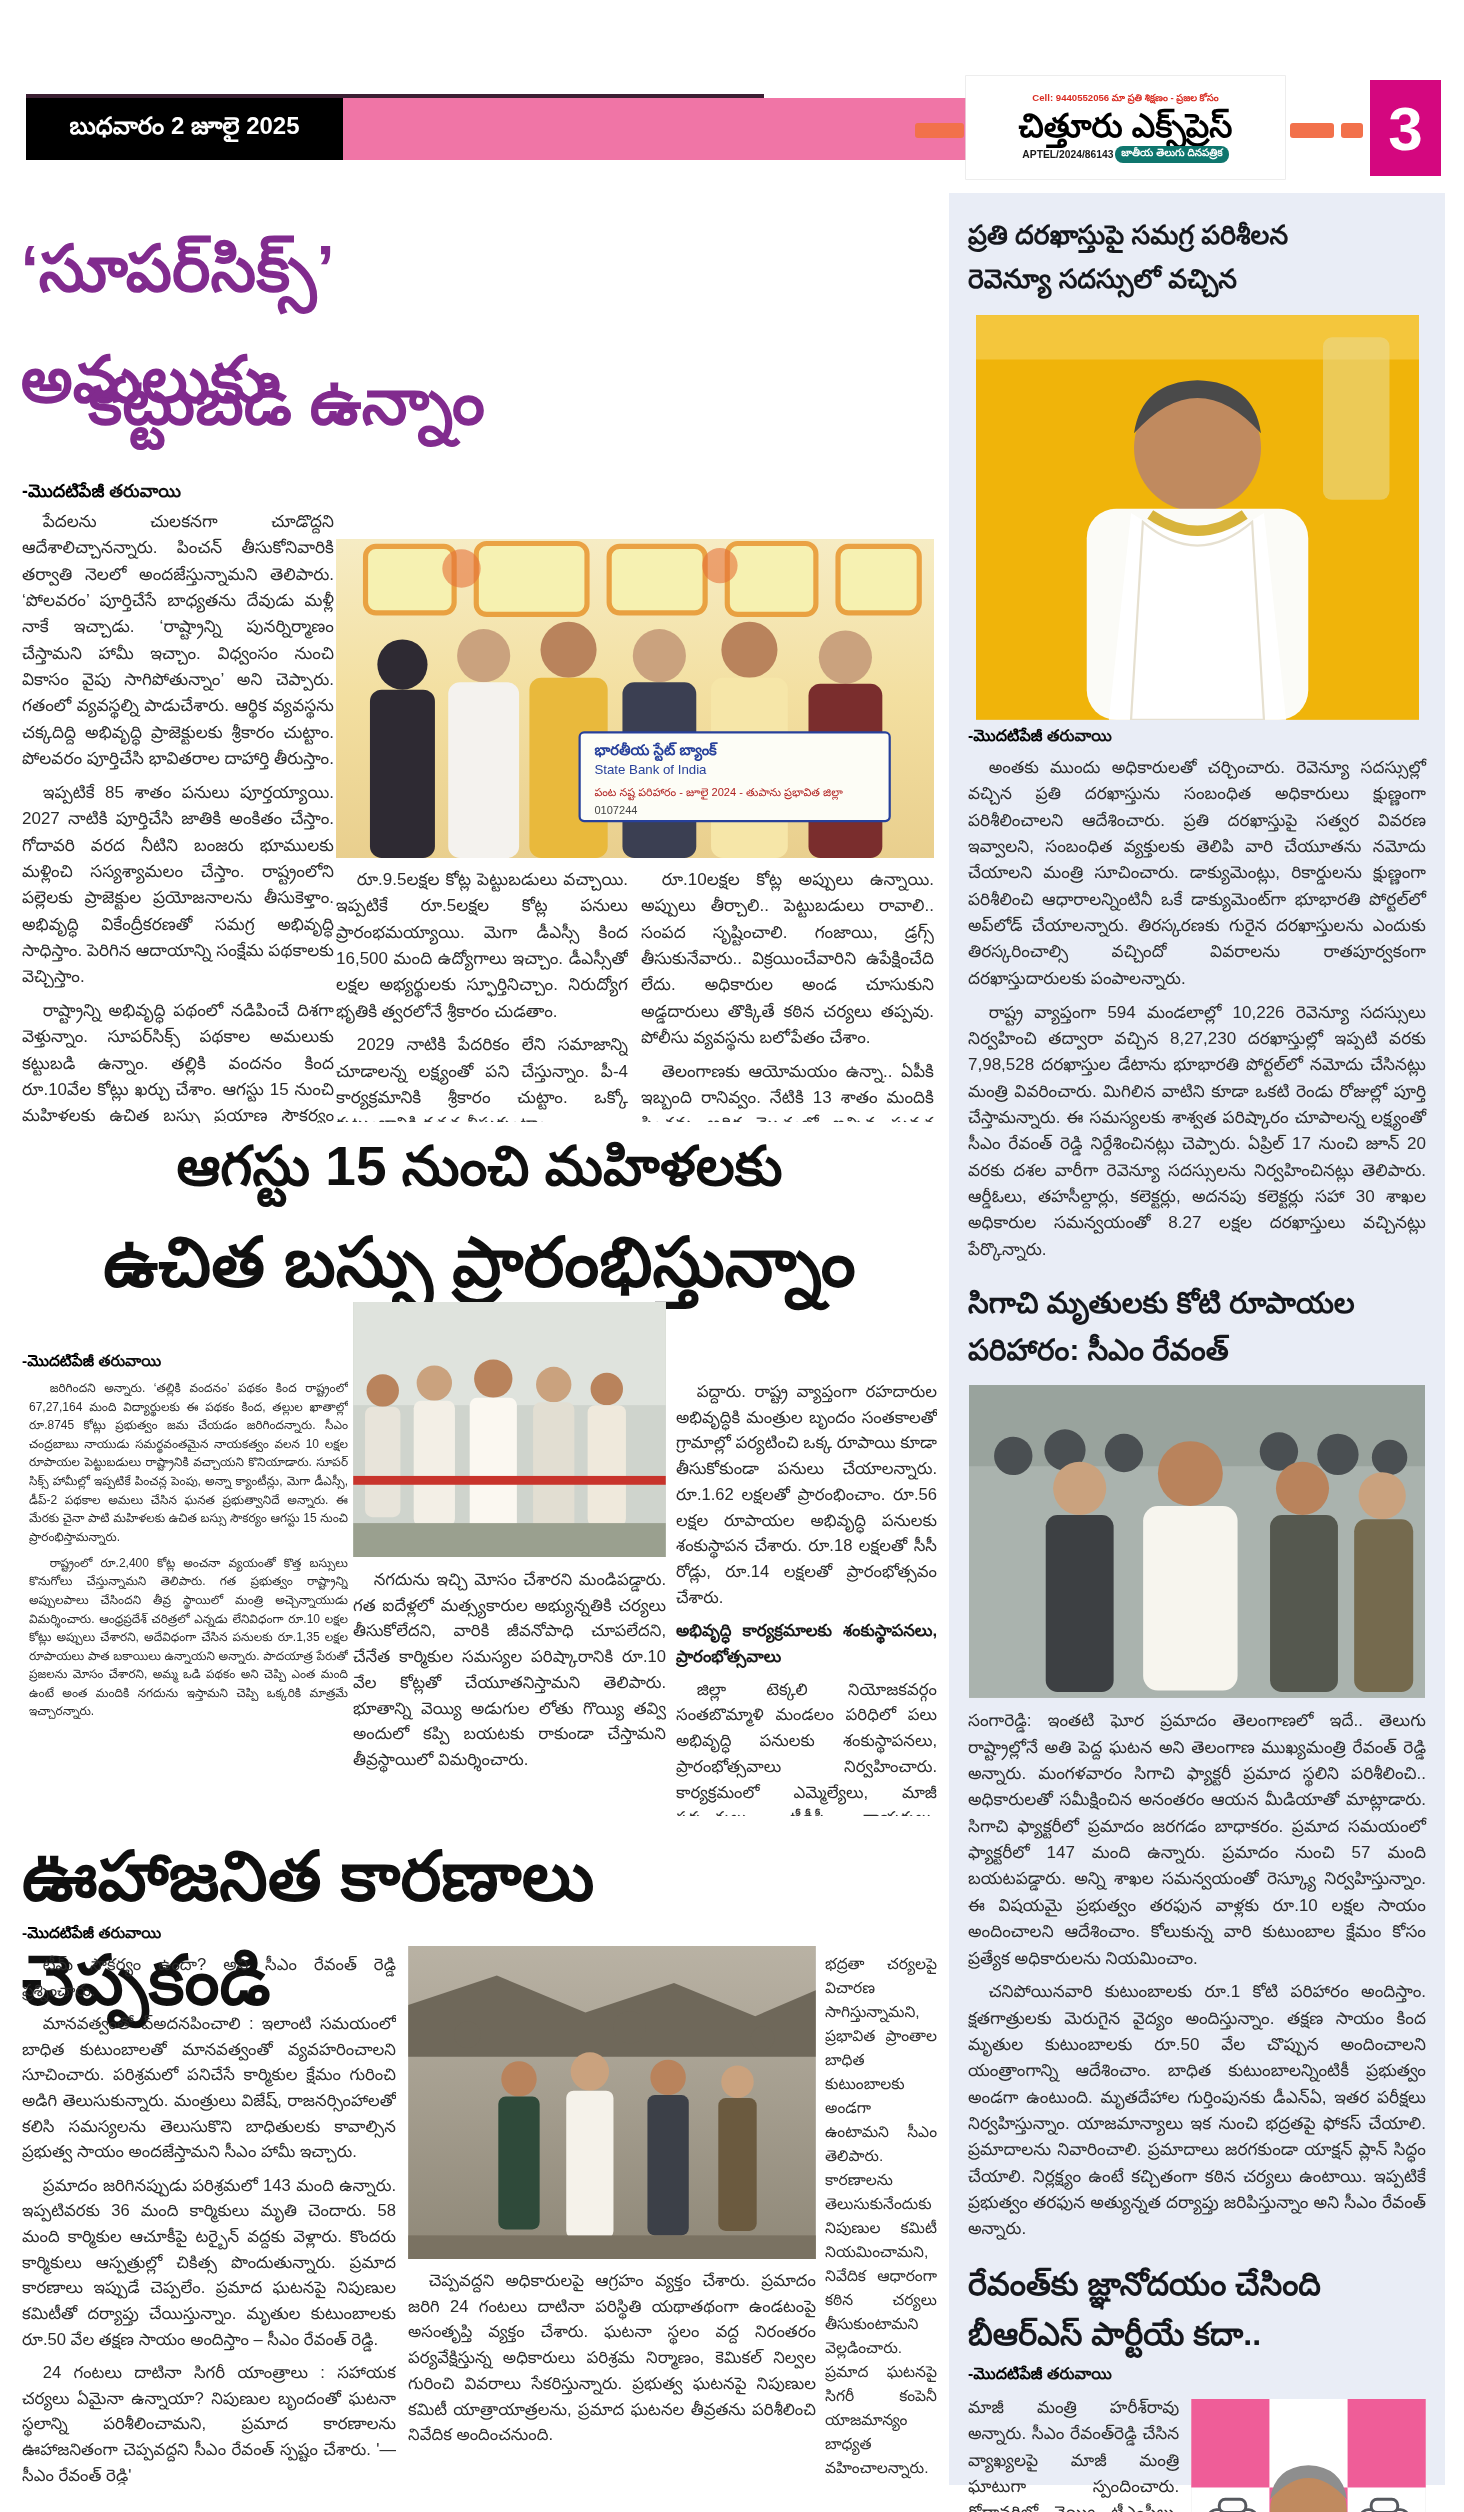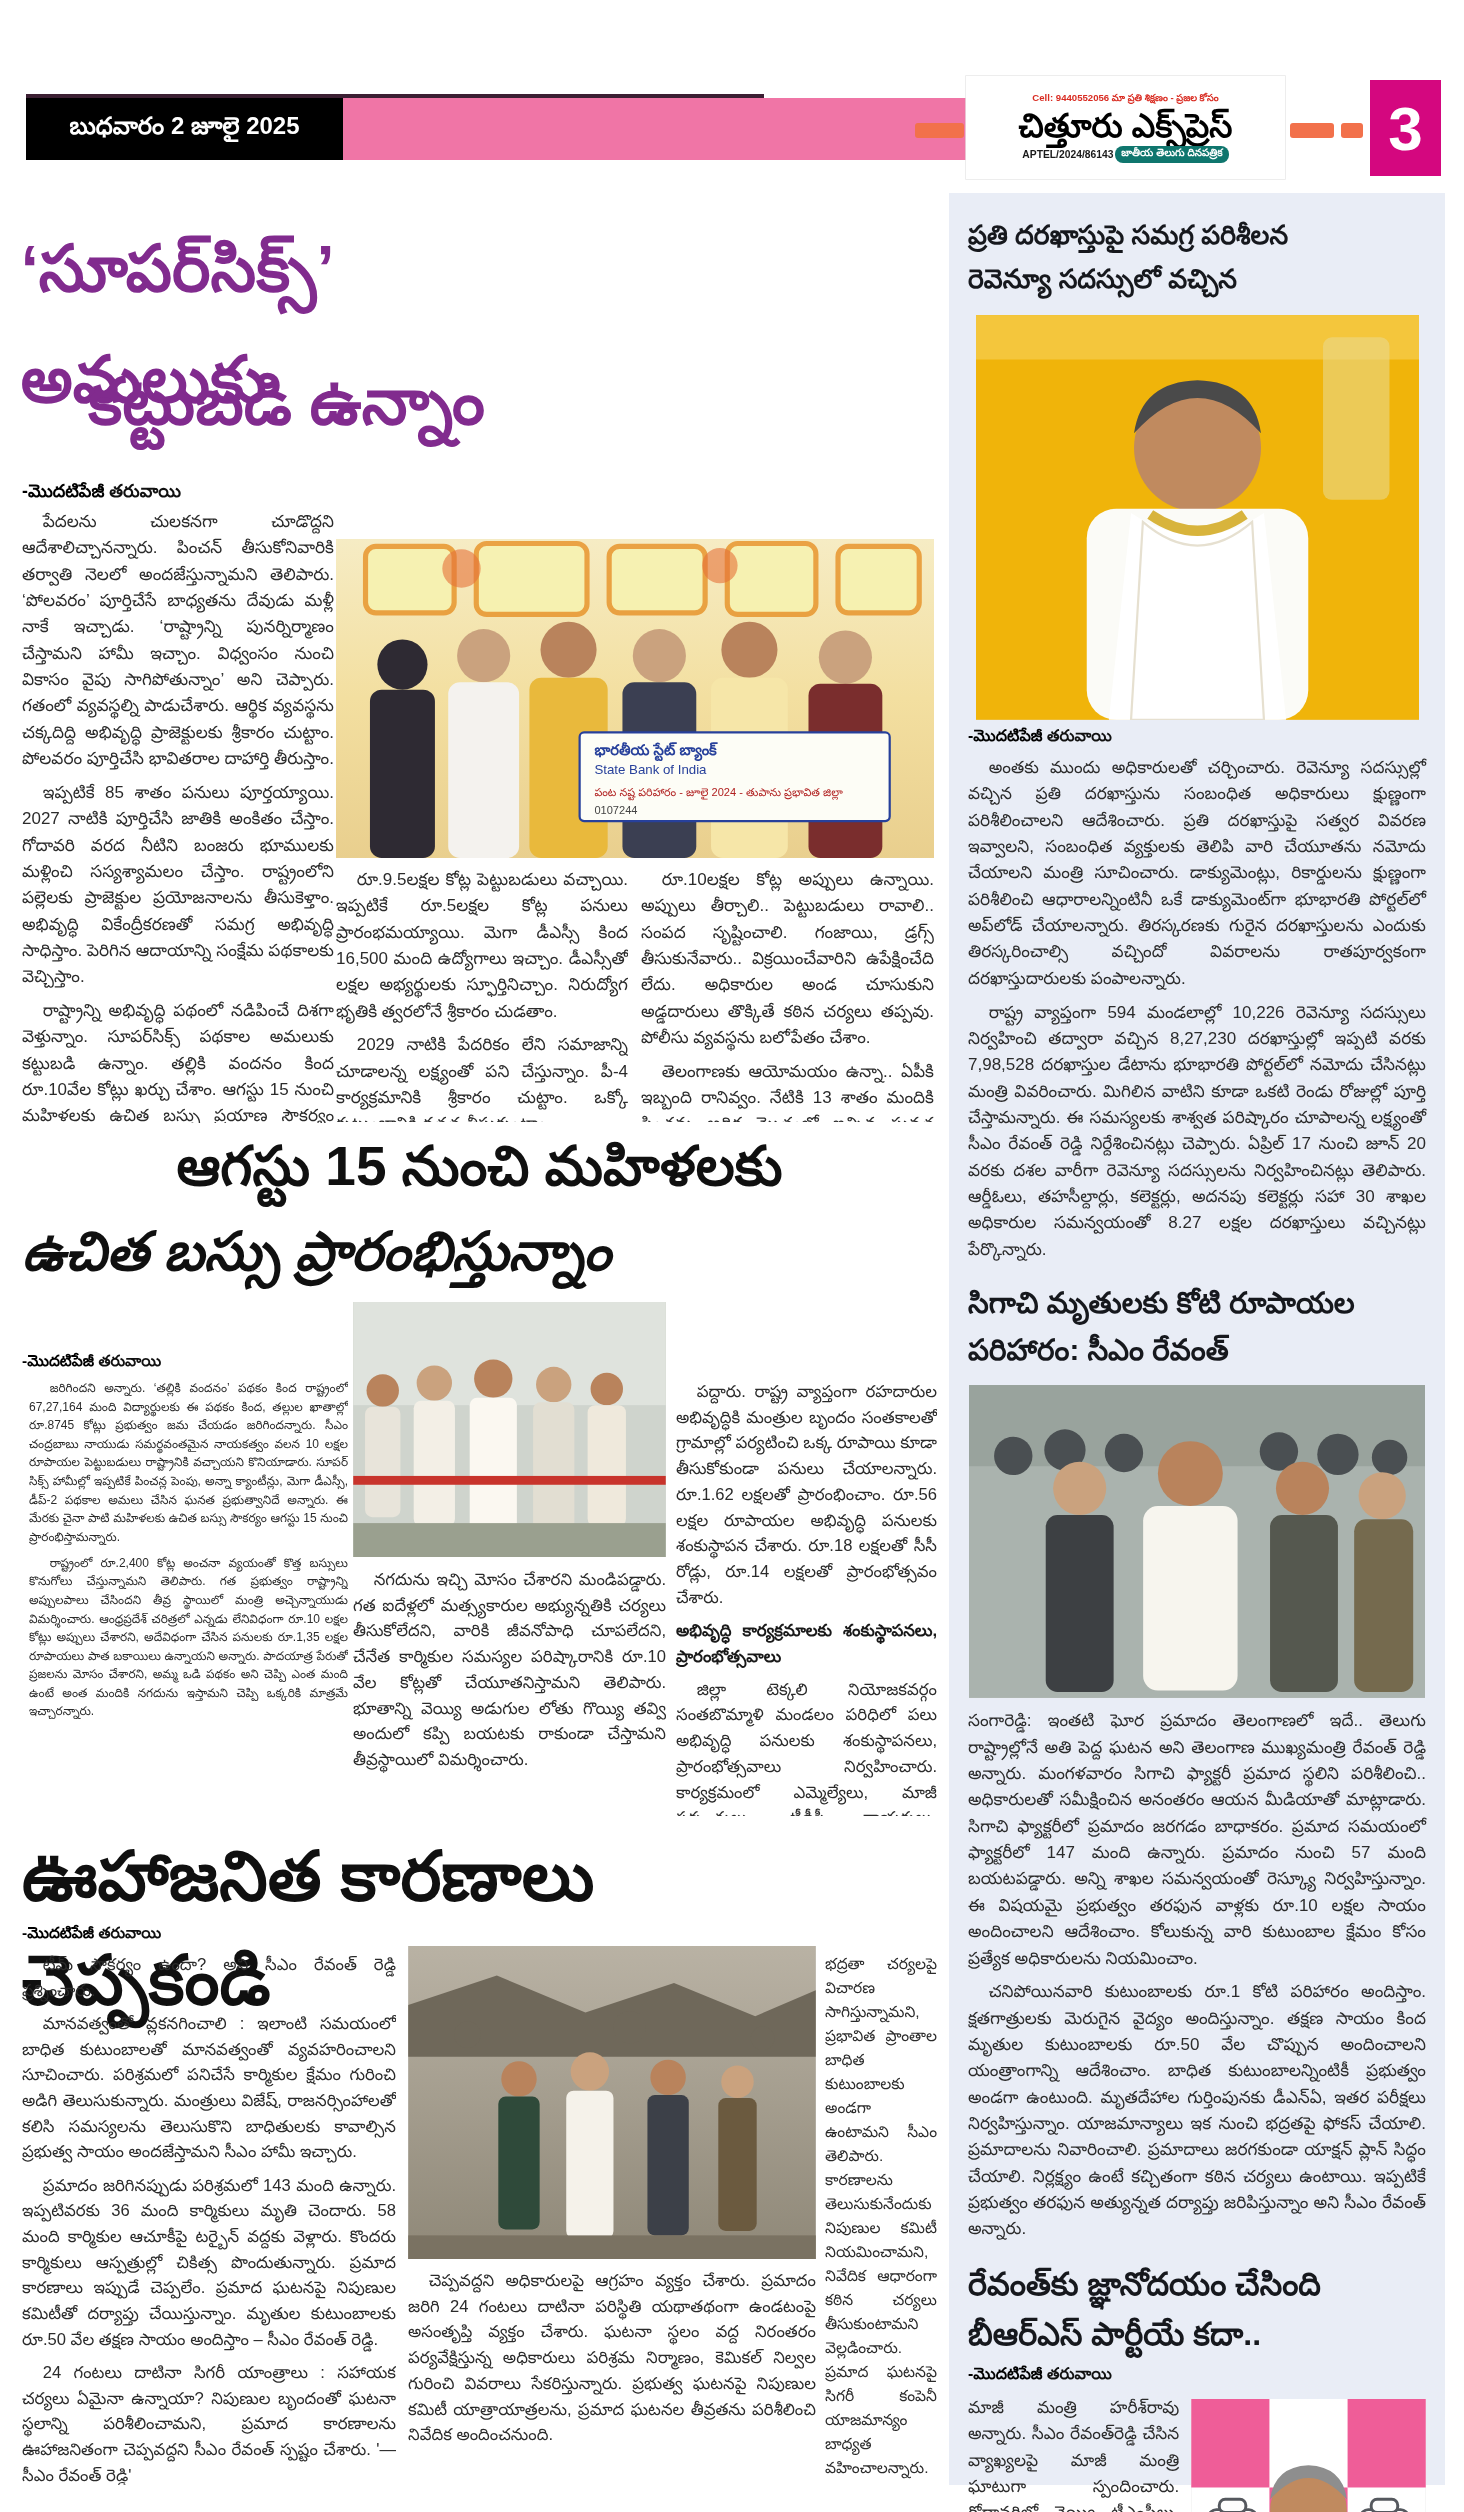--- a/index.html
+++ b/index.html
@@ -118,21 +118,21 @@
   <div class="abs body-text just" style="left:336px;top:867px;width:292px;height:255px;overflow:hidden;">
     <p>రూ.9.5లక్షల కోట్ల పెట్టుబడులు వచ్చాయి. ఇప్పటికే రూ.5లక్షల కోట్ల పనులు ప్రారంభమయ్యాయి. మెగా డీఎస్సీ కింద 16,500 మంది ఉద్యోగాలు ఇచ్చాం. డీఎస్సీతో లక్షల అభ్యర్థులకు స్ఫూర్తినిచ్చాం. నిరుద్యోగ భృతికి త్వరలోనే శ్రీకారం చుడతాం.</p>
     <p>2029 నాటికి పేదరికం లేని సమాజాన్ని చూడాలన్న లక్ష్యంతో పని చేస్తున్నాం. పీ-4 కార్యక్రమానికి శ్రీకారం చుట్టాం. ఒక్కో కుటుంబానికి దత్తత తీసుకుంటాం.</p>
   </div>
   <div class="abs body-text just" style="left:641px;top:867px;width:293px;height:255px;overflow:hidden;">
     <p>రూ.10లక్షల కోట్ల అప్పులు ఉన్నాయి. అప్పులు తీర్చాలి.. పెట్టుబడులు రావాలి.. సంపద సృష్టించాలి. గంజాయి, డ్రగ్స్ తీసుకునేవారు.. విక్రయించేవారిని ఉపేక్షించేది లేదు. అధికారుల అండ చూసుకుని అడ్డదారులు తొక్కితే కఠిన చర్యలు తప్పవు. పోలీసు వ్యవస్థను బలోపేతం చేశాం.</p>
     <p>తెలంగాణకు ఆయోమయం ఉన్నా.. ఏపీకి ఇబ్బంది రానివ్వం. నేటికి 13 శాతం మందికి పించన్లు అధిక మొత్తంలో ఇచ్చిన ఘనత మనదే అని చంద్రబాబు అన్నారు.</p>
   </div>
 
   <div class="abs headline-black" style="left:22px;top:1124px;width:915px;font-size:55px;line-height:1.55;text-align:center;">ఆగస్టు 15 నుంచి మహిళలకు</div>
-  <div class="abs headline-black" style="left:22px;top:1208px;width:915px;font-size:54px;line-height:1.6;text-align:left;font-style:italic;">ఉచిత బస్సు ప్రారంభిస్తున్నాం</div>
+  <div class="abs headline-black" style="left:22px;top:1208px;width:915px;font-size:69px;line-height:1.6;text-align:center;">ఉచిత బస్సు ప్రారంభిస్తున్నాం</div>
 
   <div class="abs byline" style="left:22px;top:1352px;font-size:15.5px;">
     <span class="red">-మొదటిపేజీ</span><span> తరువాయి</span>
   </div>
 
   <div class="abs body-text just" style="left:29px;top:1379px;width:319px;height:437px;overflow:hidden;font-size:12px;">
     <p>జరిగిందని అన్నారు. ‘తల్లికి వందనం’ పథకం కింద రాష్ట్రంలో 67,27,164 మంది విద్యార్థులకు ఈ పథకం కింద, తల్లుల ఖాతాల్లో రూ.8745 కోట్లు ప్రభుత్వం జమ చేయడం జరిగిందన్నారు. సీఎం చంద్రబాబు నాయుడు సమర్థవంతమైన నాయకత్వం వలన 10 లక్షల రూపాయల పెట్టుబడులు రాష్ట్రానికి వచ్చాయని కొనియాడారు. సూపర్ సిక్స్ హామీల్లో ఇప్పటికే పించన్ల పెంపు, అన్నా క్యాంటీన్లు, మెగా డీఎస్సీ, డీప్-2 పథకాల అమలు చేసిన ఘనత ప్రభుత్వానిదే అన్నారు. ఈ మేరకు చైనా పాటి మహిళలకు ఉచిత బస్సు సౌకర్యం ఆగస్టు 15 నుంచి ప్రారంభిస్తామన్నారు.</p>
     <p>రాష్ట్రంలో రూ.2,400 కోట్ల అంచనా వ్యయంతో కొత్త బస్సులు కొనుగోలు చేస్తున్నామని తెలిపారు. గత ప్రభుత్వం రాష్ట్రాన్ని అప్పులపాలు చేసిందని తీవ్ర స్థాయిలో మంత్రి అచ్చెన్నాయుడు విమర్శించారు. ఆంధ్రప్రదేశ్ చరిత్రలో ఎన్నడు లేనివిధంగా రూ.10 లక్షల కోట్లు అప్పులు చేశారని, అదేవిధంగా చేసిన పనులకు రూ.1,35 లక్షల రూపాయలు పాత బకాయిలు ఉన్నాయని అన్నారు. పాదయాత్ర పేరుతో ప్రజలను మోసం చేశారని, అమ్మ ఒడి పథకం అని చెప్పి ఎంత మంది ఉంటే అంత మందికి నగదును ఇస్తామని చెప్పి ఒక్కరికి మాత్రమే ఇచ్చారన్నారు.</p>
   </div>
 
@@ -166,21 +166,21 @@
     <p>జిల్లా టెక్కలి నియోజకవర్గం సంతబొమ్మాళి మండలం పరిధిలో పలు అభివృద్ధి పనులకు శంకుస్థాపనలు, ప్రారంభోత్సవాలు నిర్వహించారు. కార్యక్రమంలో ఎమ్మెల్యేలు, మాజీ సర్పంచులు, టీడీపీ నాయకులు, కార్యకర్తలు, తదితరులు పాల్గొన్నారు.</p>
   </div>
 
   <div class="abs headline-black" style="left:22px;top:1825px;width:812px;font-size:69px;line-height:1.5;">ఊహాజనిత కారణాలు చెప్పకండి</div>
   <div class="abs byline" style="left:22px;top:1924px;font-size:15.5px;">
     <span class="red">-మొదటిపేజీ</span><span> తరువాయి</span>
   </div>
 
   <div class="abs body-text just" style="left:22px;top:1952px;width:374px;height:533px;overflow:hidden;font-size:16.6px;">
     <p>టీమ్ సౌకర్యం ఉందా? అని సీఎం రేవంత్ రెడ్డి ప్రశ్నించారు.</p>
-    <p>మానవత్వంతో వ్లకనగించాలి : ఇలాంటి సమయంలో బాధిత కుటుంబాలతో మానవత్వంతో వ్యవహరించాలని సూచించారు. పరిశ్రమలో పనిచేసే కార్మికుల క్షేమం గురించి అడిగి తెలుసుకున్నారు. మంత్రులు విజేష్, రాజనర్సింహాలతో కలిసి సమస్యలను తెలుసుకొని బాధితులకు కావాల్సిన ప్రభుత్వ సాయం అందజేస్తామని సీఎం హామీ ఇచ్చారు.</p>
+    <p>మానవత్వంతో వ్అదనపించాలి : ఇలాంటి సమయంలో బాధిత కుటుంబాలతో మానవత్వంతో వ్యవహరించాలని సూచించారు. పరిశ్రమలో పనిచేసే కార్మికుల క్షేమం గురించి అడిగి తెలుసుకున్నారు. మంత్రులు విజేష్, రాజనర్సింహాలతో కలిసి సమస్యలను తెలుసుకొని బాధితులకు కావాల్సిన ప్రభుత్వ సాయం అందజేస్తామని సీఎం హామీ ఇచ్చారు.</p>
     <p>ప్రమాదం జరిగినప్పుడు పరిశ్రమలో 143 మంది ఉన్నారు. ఇప్పటివరకు 36 మంది కార్మికులు మృతి చెందారు. 58 మంది కార్మికుల ఆచూకీపై టర్బైన్ వద్దకు వెళ్లారు. కొందరు కార్మికులు ఆస్పత్రుల్లో చికిత్స పొందుతున్నారు. ప్రమాద కారణాలు ఇప్పుడే చెప్పలేం. ప్రమాద ఘటనపై నిపుణుల కమిటీతో దర్యాప్తు చేయిస్తున్నాం. మృతుల కుటుంబాలకు రూ.50 వేల తక్షణ సాయం అందిస్తాం – సీఎం రేవంత్ రెడ్డి.</p>
     <p>24 గంటలు దాటినా సిగరీ యాంత్రాలు : సహాయక చర్యలు ఏమైనా ఉన్నాయా? నిపుణుల బృందంతో ఘటనా స్థలాన్ని పరిశీలించామని, ప్రమాద కారణాలను ఊహాజనితంగా చెప్పవద్దని సీఎం రేవంత్ స్పష్టం చేశారు. '—సీఎం రేవంత్ రెడ్డి'</p>
   </div>
 
   <div class="abs photo" style="left:408px;top:1946px;width:408px;height:313px;">
     <svg width="408" height="313" viewBox="0 0 552 424" xmlns="http://www.w3.org/2000/svg">
       <defs>
         <linearGradient id="deb" x1="0" y1="0" x2="0" y2="1">
           <stop offset="0" stop-color="#b9b2a4"></stop>
             <stop offset="1" stop-color="#8f8878"></stop>

